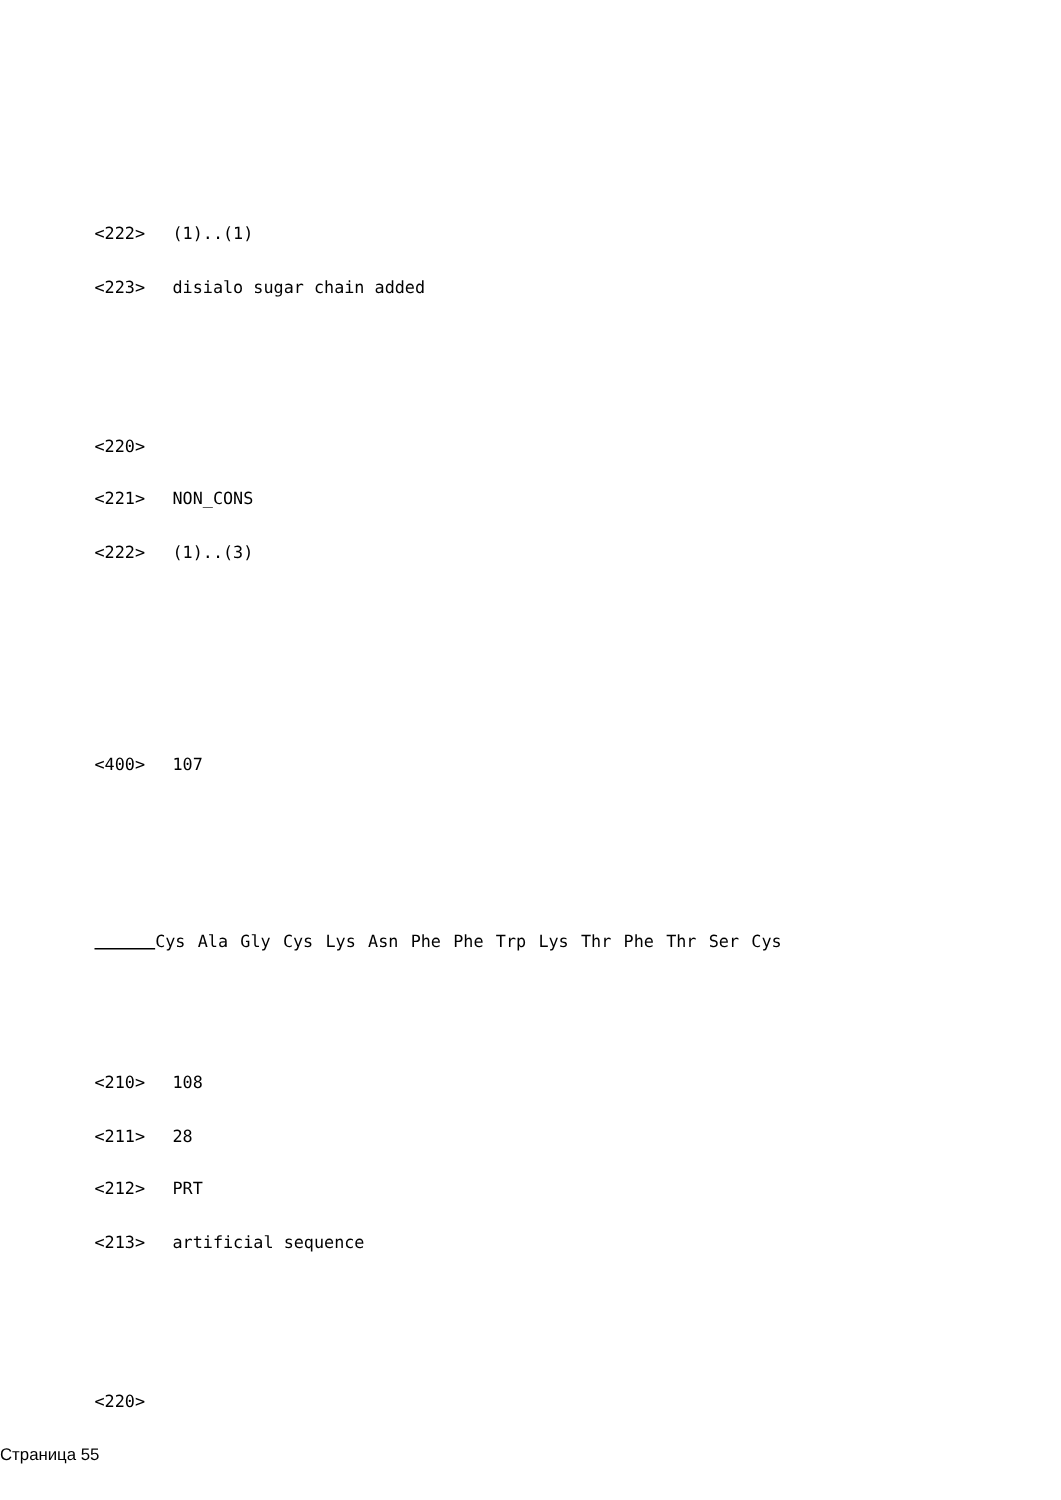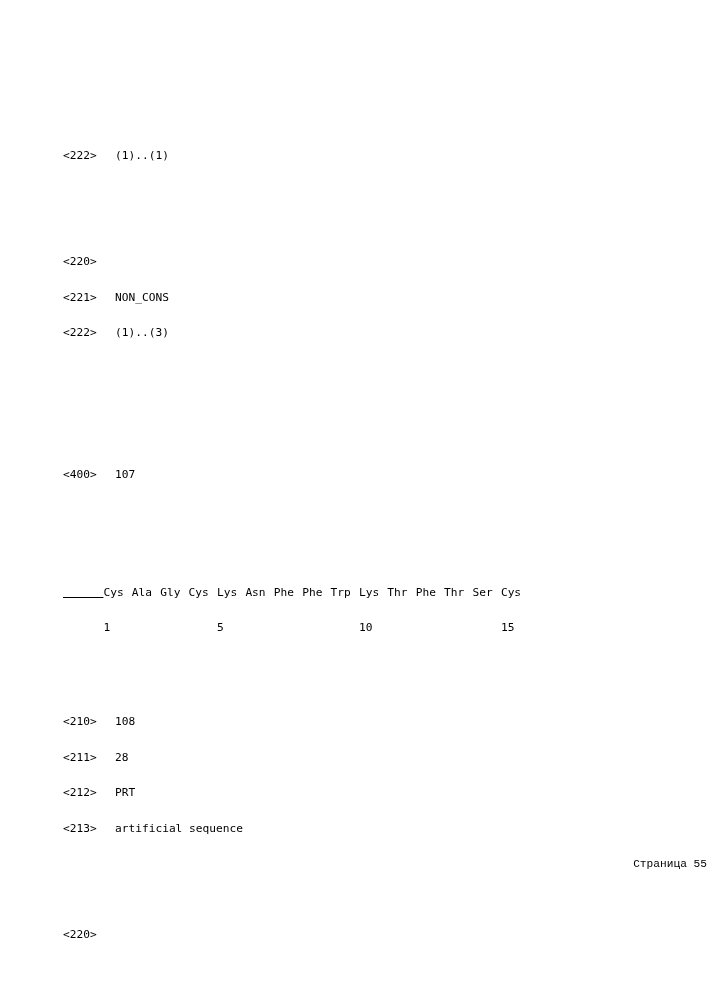--- a/index.html
+++ b/index.html
@@ -77,58 +77,57 @@
   .num {
     display: inline-block;
     width: 28.4px;
     white-space: pre;
   }
 
   
   #footer {
     position: absolute;
     left: 0;
-    top: 858px;
+    top: 964px;
     width: 707px;
-    text-align: right;
+    text-align: left;
     font-size: 11.2px;
-    font-family: Liberation Mono, monospace;
+    font-family: Liberation Sans, sans-serif;
     white-space: pre;
   }
 </style>
 </head>
 <body>
 
 <div id="page">
 
   <div id="listing">
 
     
     <span class="line"><span class="tag">&lt;222&gt;</span><span class="val">(1)..(1)</span></span>
+    <span class="line"><span class="tag">&lt;223&gt;</span><span class="val">disialo sugar chain added</span></span>
 
     <span class="line blank"> </span>
 
     
     <span class="line"><span class="tag">&lt;220&gt;</span><span class="val"></span></span>
     <span class="line"><span class="tag">&lt;221&gt;</span><span class="val">NON_CONS</span></span>
     <span class="line"><span class="tag">&lt;222&gt;</span><span class="val">(1)..(3)</span></span>
 
     <span class="line blank"> </span>
     <span class="line blank"> </span>
 
     
     <span class="line"><span class="tag">&lt;400&gt;</span><span class="val">107</span></span>
 
     <span class="line blank"> </span>
 
     
     <span class="seq-row">
       <span class="res">Cys</span><span class="res">Ala</span><span class="res">Gly</span><span class="res">Cys</span><span class="res">Lys</span><span class="res">Asn</span><span class="res">Phe</span><span class="res">Phe</span><span class="res">Trp</span><span class="res">Lys</span><span class="res">Thr</span><span class="res">Phe</span><span class="res">Thr</span><span class="res">Ser</span><span class="res">Cys</span></span>
-    <span class="seq-num-row">
-      <span class="num">1</span><span class="num"></span><span class="num"></span><span class="num"></span><span class="num">5</span><span class="num"></span><span class="num"></span><span class="num"></span><span class="num"></span><span class="num">10</span><span class="num"></span><span class="num"></span><span class="num"></span><span class="num"></span><span class="num">15</span></span>
 
     <span class="line blank"> </span>
 
     
     <span class="line"><span class="tag">&lt;210&gt;</span><span class="val">108</span></span>
     <span class="line"><span class="tag">&lt;211&gt;</span><span class="val">28</span></span>
     <span class="line"><span class="tag">&lt;212&gt;</span><span class="val">PRT</span></span>
     <span class="line"><span class="tag">&lt;213&gt;</span><span class="val">artificial sequence</span></span>
 
     <span class="line blank"> </span>

